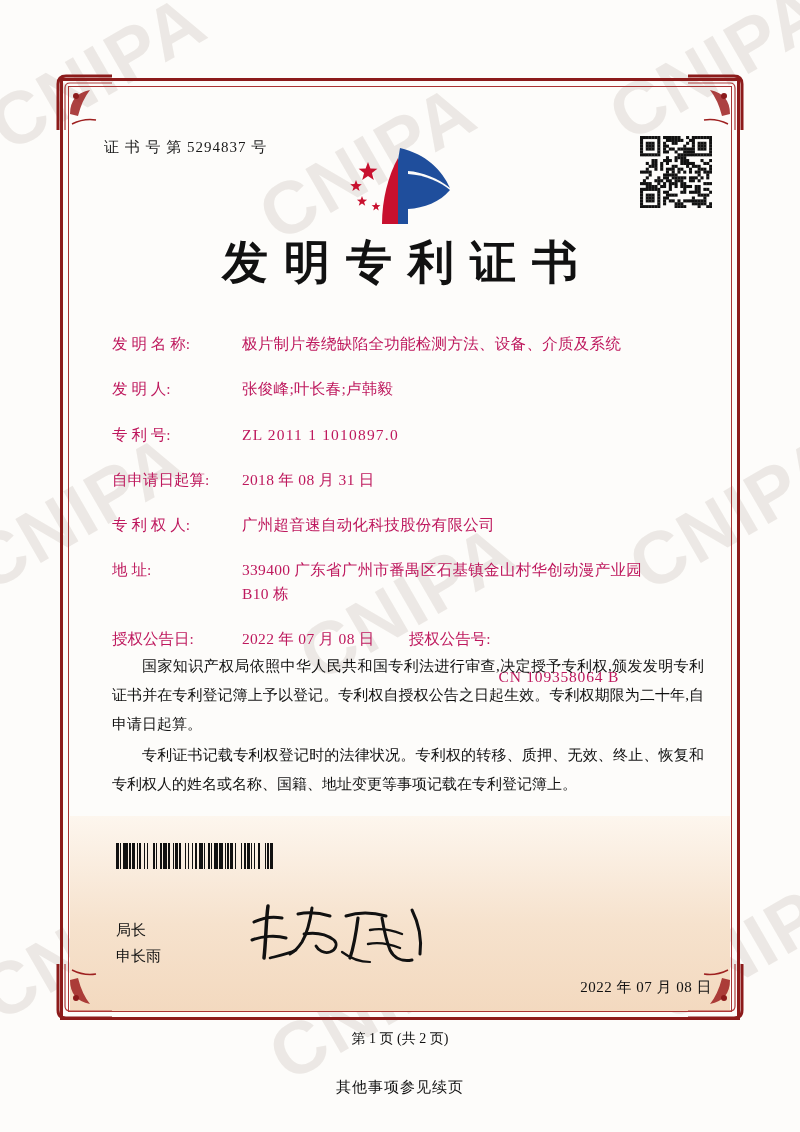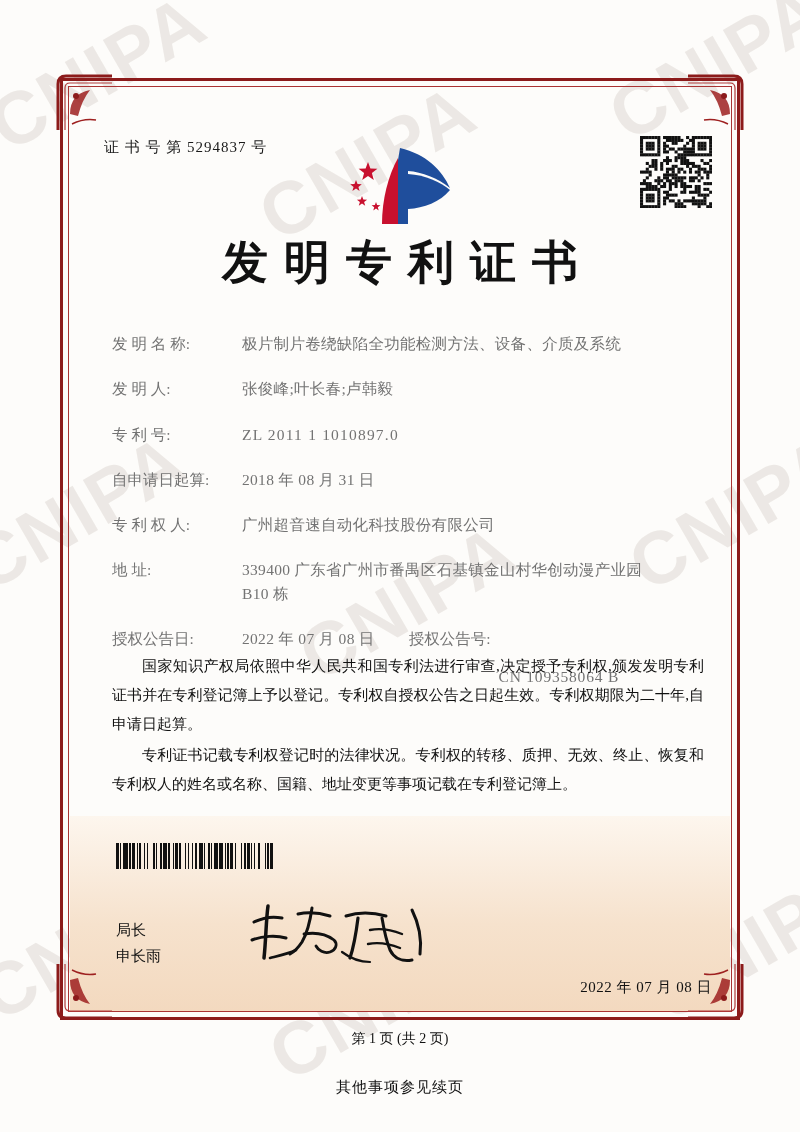--- a/index.html
+++ b/index.html
@@ -117,21 +117,21 @@
     font-family: "Liberation Serif", "DejaVu Serif", serif;
   }
 
   
   .fields {
     position: absolute;
     left: 112px;
     top: 332px;
     width: 600px;
     font-size: 15.5px;
-    color: #737373;
+    color: #be185d;
   }
   .field {
     display: flex;
     align-items: flex-start;
     margin-bottom: 22px;
     line-height: 1.5;
   }
   .field .lbl {
     width: 106px;
     flex: 0 0 106px;

